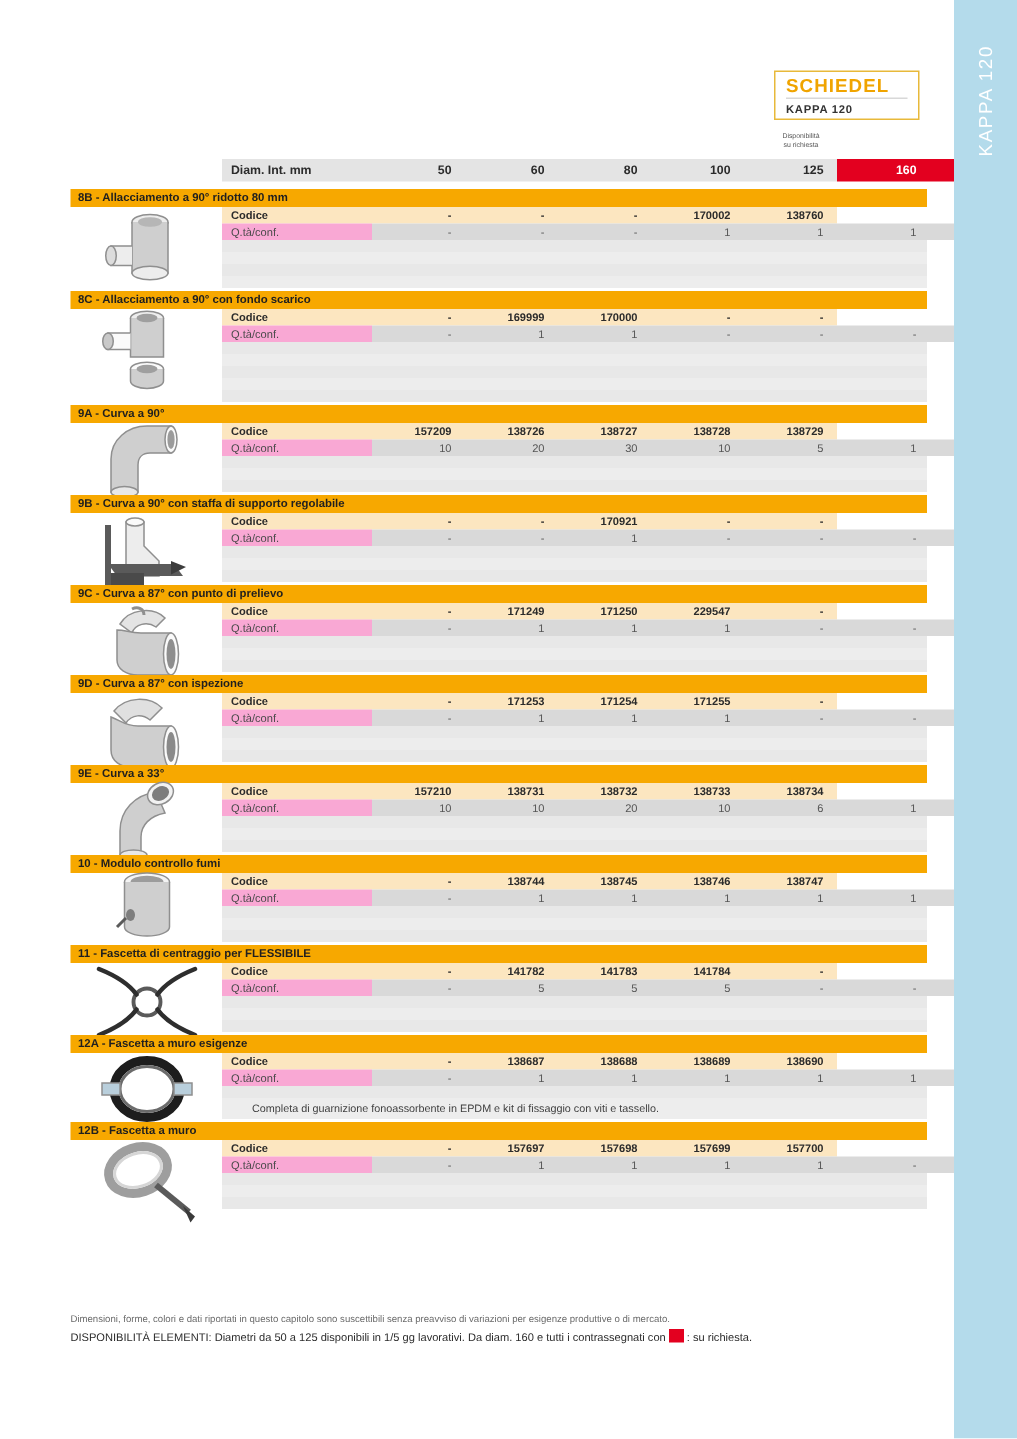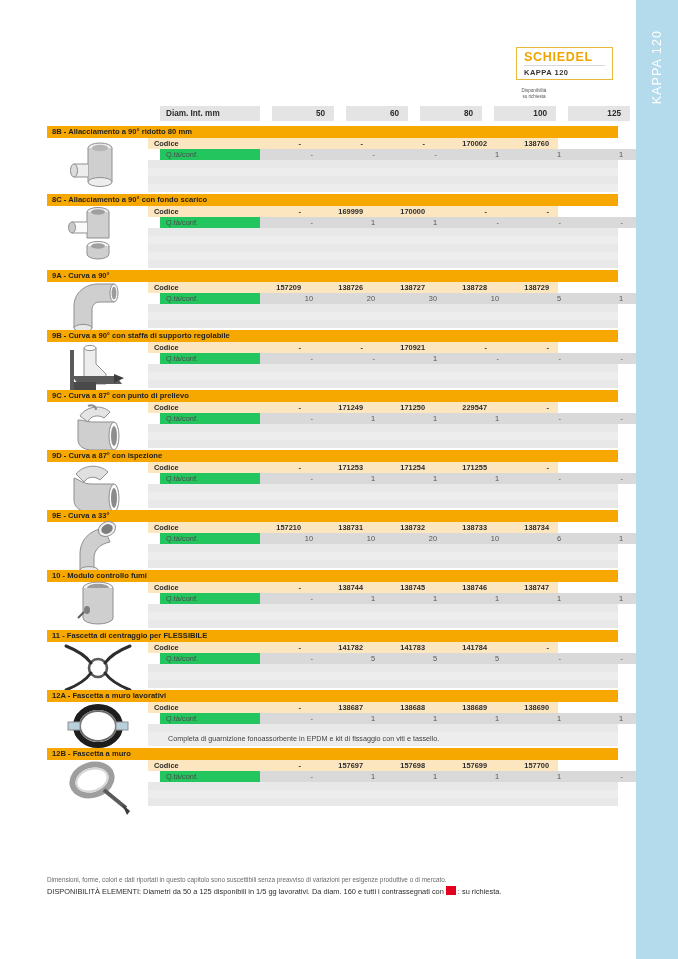--- a/index.html
+++ b/index.html
@@ -47,21 +47,21 @@
 
   
   .tbl{position:absolute;left:47px;top:106px;width:571px;}
   .row{display:flex;width:571px;box-sizing:border-box;}
 
   .c-img{width:101px;flex:0 0 101px;}
   .c-lbl{width:100px;flex:0 0 100px;}
   .c-v{width:62px;flex:0 0 62px;text-align:right;padding-right:9px;box-sizing:border-box;}
 
   
-  .hdr{height:15px;line-height:15px;font-size:8.2px;font-weight:bold;color:#2b2b2b;gap:12px;}
+  .hdr{height:15px;line-height:15px;font-size:8.2px;font-weight:bold;color:#2b2b2b;}
   .hdr .c-lbl{background:#e4e4e4;padding-left:6px;box-sizing:border-box;text-align:left;font-size:8.2px;}
   .hdr .g{background:#e4e4e4;}
   .hdr .r{background:#e3001f;color:#fff;}
 
   
   .band{
     height:12px;line-height:12px;width:571px;background:#f7a800;
     color:#1f1f1f;font-size:7.6px;font-weight:bold;padding-left:5px;
     box-sizing:border-box;margin-top:5px;
   }
@@ -70,21 +70,21 @@
   .sect{position:relative;width:571px;}
 
   
   .drow{height:11px;line-height:11px;font-size:7.4px;}
   .drow .c-lbl{padding-left:6px;box-sizing:border-box;text-align:left;font-weight:bold;color:#2b2b2b;}
   .drow.qta .c-lbl{font-weight:normal;color:#4a4a4a;}
 
   .r-cod .c-lbl{background:#fce6c0;}
   .r-cod .c-v{background:#fce6c0;font-weight:bold;color:#2b2b2b;}
   .r-cod .c-v.hl{background:#a3a3a3;margin-top:32px;}
-  .r-qta .c-lbl{background:#22c55e;margin-left:12px;}
+  .r-qta .c-lbl{background:#f9a8d4;}
   .r-qta .c-v{background:#d9d9d9;color:#555;}
   .r-qta .c-v.hl{background:#d9d9d9;}
 
   .filler{height:8px;width:571px;display:flex;}
   .filler .c-img{background:transparent;}
   .filler .fill{flex:1;background:#e8e8e8;}
   .filler.alt .fill{background:#ededed;}
 
   .note-row{height:14px;width:571px;display:flex;align-items:center;}
   .note-row .c-img{background:transparent;}
@@ -549,21 +549,21 @@
           <div class="fill"></div>
         </div>
         <div class="pimg" style="top:14px;height:46px">
           <svg width="88" height="62" viewBox="0 0 88 62">
             <circle cx="44" cy="32" r="9" fill="none" stroke="#5a5a5a" stroke-width="2.6"></circle>
             <path d="M12 10c10 4 20 10 25 17M76 10c-10 4-20 10-25 17M12 54c10-4 20-10 25-17M76 54c-10-4-20-10-25-17" fill="none" stroke="#2e2e2e" stroke-width="3" stroke-linecap="round"></path>
           </svg>
         </div>
       </div>
       <div class="sect">
-        <div class="band sec">12A - Fascetta a muro lavorativi</div>
+        <div class="band sec">12A - Fascetta a muro esigenze</div>
         <div class="row drow r-cod">
           <div class="c-img"></div>
           <div class="c-lbl">Codice</div>
           <div class="c-v">-</div>
           <div class="c-v">138687</div>
           <div class="c-v">138688</div>
           <div class="c-v">138689</div>
           <div class="c-v">138690</div>
           <div class="c-v hl">138691</div>
           <div class="c-v hl">-</div>

